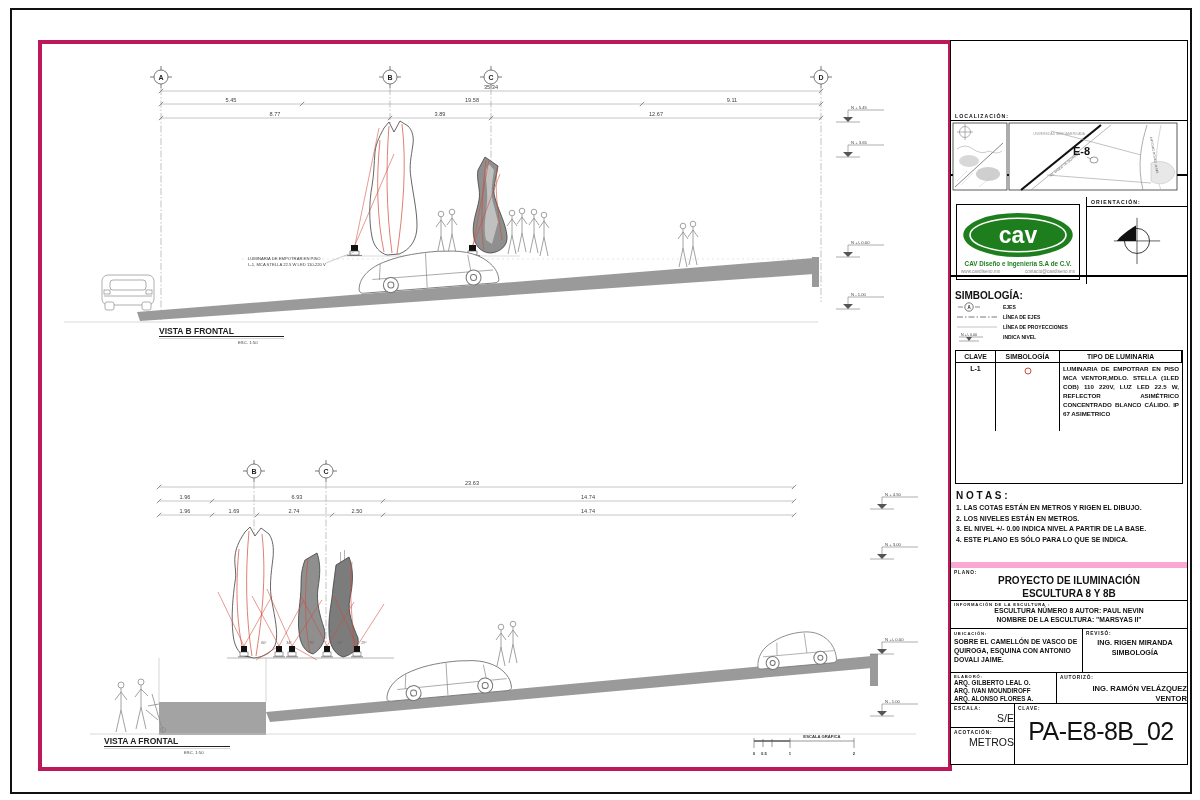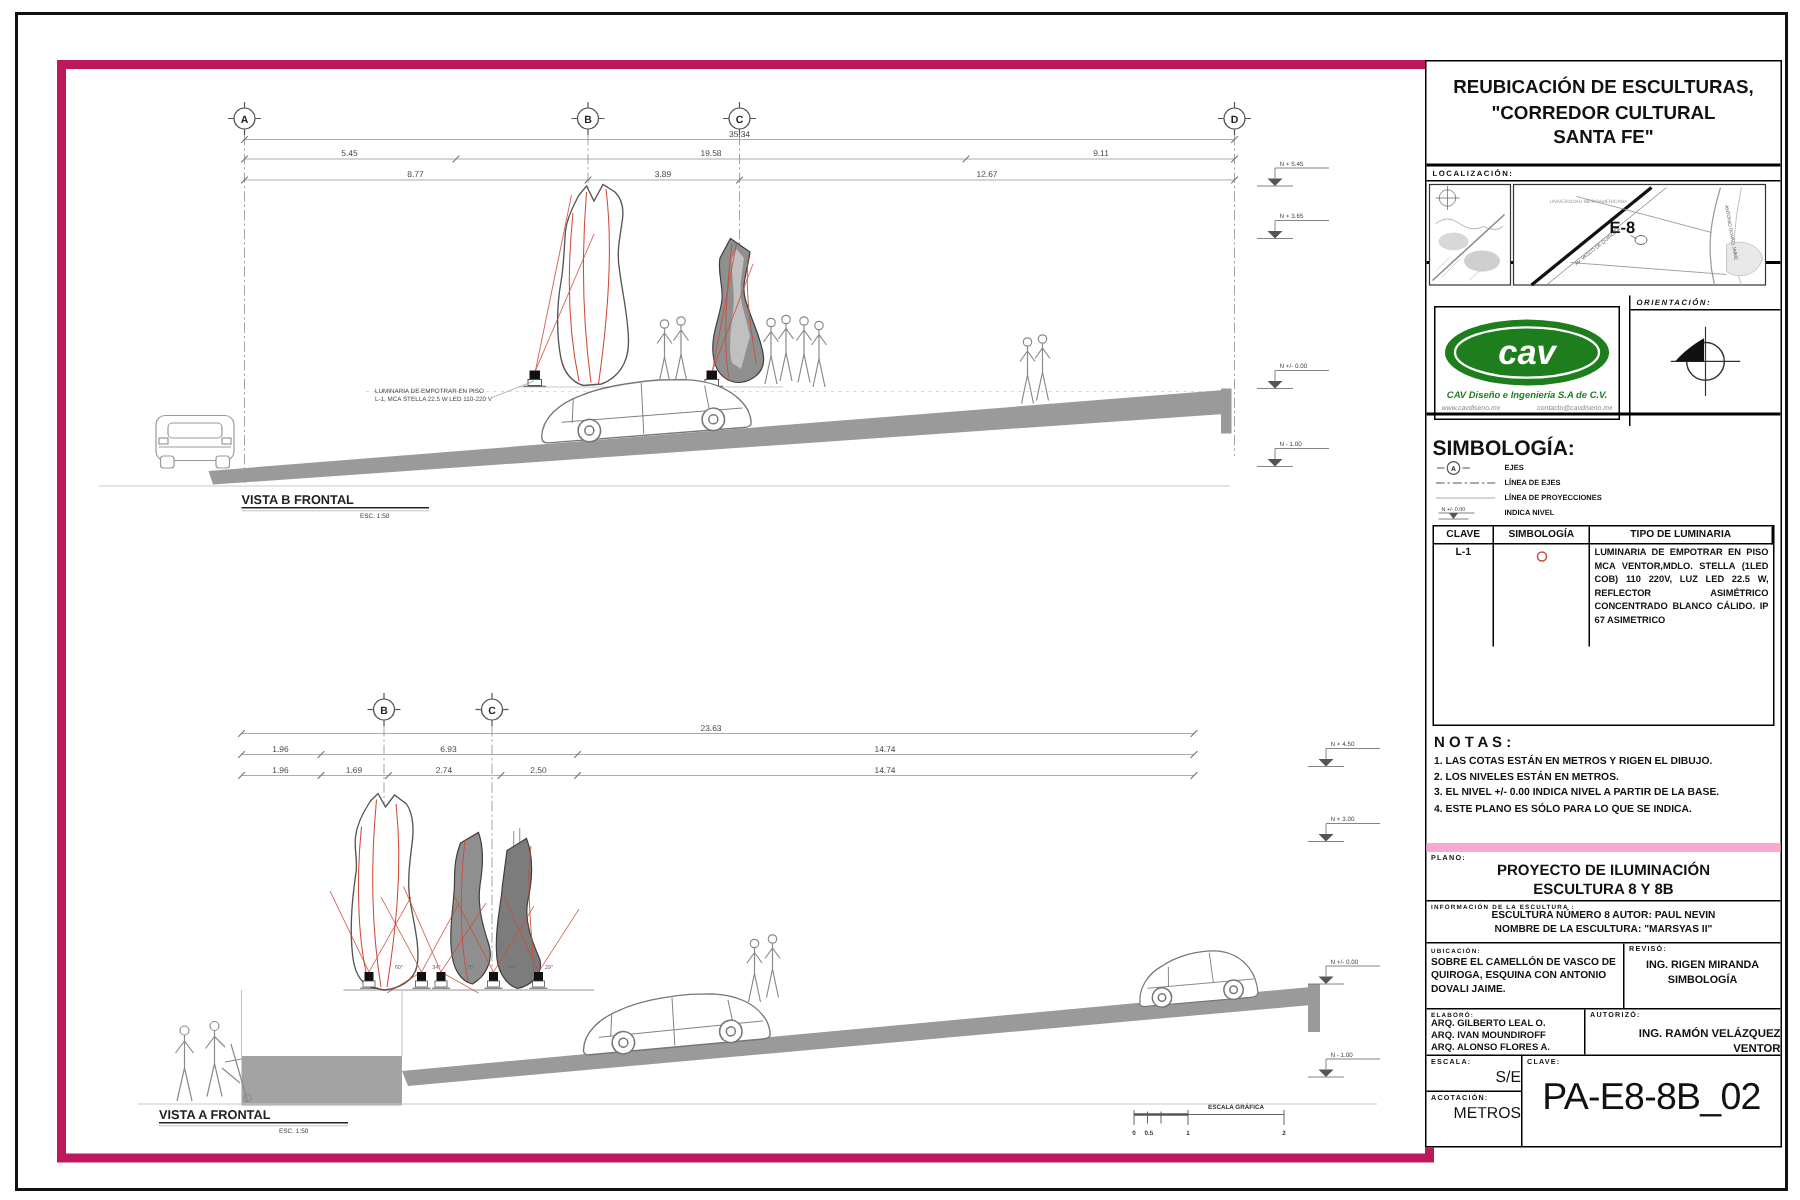--- a/index.html
+++ b/index.html
@@ -1,41 +1,41 @@
 <!DOCTYPE html>
 <html><head>
 <meta charset="utf-8">
 <style>
   html,body{margin:0;padding:0;background:#e8e8e8;}
   .page{position:relative;width:1200px;height:800px;background:#ffffff;
         font-family:"Liberation Sans",sans-serif;color:#111;overflow:hidden;}
   .outer-frame{position:absolute;left:10px;top:8px;width:1178px;height:782px;
         border:2.5px solid #111;}
   .draw-frame{position:absolute;left:38px;top:40px;width:906px;height:723px;
-        border:6px solid #be185d;}
+        border:4px solid #be185d;}
   .draw-frame svg{display:block;}
   
   .sidebar{position:absolute;left:950px;top:40px;width:236px;height:723px;
         border:1.6px solid #000;background:#fff;}
   .sb{position:absolute;left:0;width:100%;box-sizing:border-box;}
   .s-title{top:0;height:70px;border-bottom:2px solid #000;display:flex;flex-direction:column;
         justify-content:center;text-align:center;font-weight:bold;font-size:12.5px;line-height:1.35;}
   .s-loc{top:70px;height:65px;border-bottom:2px solid #000;}
   .tiny-label{font-size:5.2px;font-weight:bold;letter-spacing:1px;padding:2px 0 1px 4px;}
   .loc-label{border-bottom:1.4px solid #000;margin:0 0 0 0;}
-  .s-logo{top:156px;height:80px;border-bottom:2px solid #000;font-style:italic;}
+  .s-logo{top:156px;height:80px;border-bottom:2px solid #000;}
   .logo-box{position:absolute;left:5px;top:7px;width:122px;height:74px;border:1.4px solid #000;
         display:flex;flex-direction:column;align-items:center;justify-content:center;}
   .logo-company{font-size:6.3px;font-weight:bold;color:#1e7e1e;margin-top:1px;}
   .logo-links{display:flex;justify-content:space-between;width:114px;font-size:4.6px;color:#888;margin-top:2px;}
   .orient-box{position:absolute;right:0;top:0;width:100px;height:87px;border-left:1.4px solid #000;}
   .orient-label{font-size:5.2px;font-weight:bold;letter-spacing:1px;padding:2px 0 1px 4px;border-bottom:1px solid #000;}
   .orient-compass{display:flex;justify-content:center;margin-top:4px;}
   .s-simb{top:245px;height:60px;}
-  .simb-title{font-size:14px;font-weight:bold;padding:4px 0 1px 4px;}
+  .simb-title{font-size:10px;font-weight:bold;padding:4px 0 1px 4px;}
   .simb-row{display:flex;align-items:center;height:10px;padding-left:6px;}
   .simb-sym{width:46px;display:flex;align-items:center;justify-content:flex-start;}
   .simb-lab{font-size:5px;font-weight:bold;}
   .s-table{top:305px;height:140px;}
   .lum-box{position:absolute;left:4px;right:4px;top:4px;bottom:2px;border:1.3px solid #000;}
   .lum-grid{display:grid;grid-template-columns:40px 64px 1fr;}
   .lum-h{font-size:6.8px;font-weight:bold;text-align:center;border-bottom:1.2px solid #000;
         border-right:1.2px solid #000;padding:2px 0;}
   .lum-h:last-child{border-right:none;}
   .lum-c{border-right:1.2px solid #000;text-align:center;font-size:7px;font-weight:bold;padding-top:2px;height:66px;}
@@ -506,25 +506,20 @@
             <text x="748" y="710.5">1</text>
             <text x="812" y="710.5">2</text>
           </g>
         </g>
       </g>
     </svg>
   </div>
 
   <div class="sidebar">
 
-    <div class="sb s-title">
-      <div>REUBICACIÓN DE ESCULTURAS,</div>
-      <div>"CORREDOR CULTURAL</div>
-      <div>SANTA FE"</div>
-    </div>
 
     <div class="sb s-loc">
       <div class="tiny-label loc-label">LOCALIZACIÓN:</div>
       <svg width="233" height="72" viewBox="0 0 233 72">
         <rect x="2" y="2" width="54" height="67" fill="#fff" stroke="#333" stroke-width="0.8"></rect>
         <g stroke="#666" stroke-width="0.5" fill="none">
           <circle cx="14" cy="11" r="5.5"></circle>
             <line x1="14" y1="3" x2="14" y2="19"></line>
             <line x1="6" y1="11" x2="22" y2="11"></line>
         </g>

